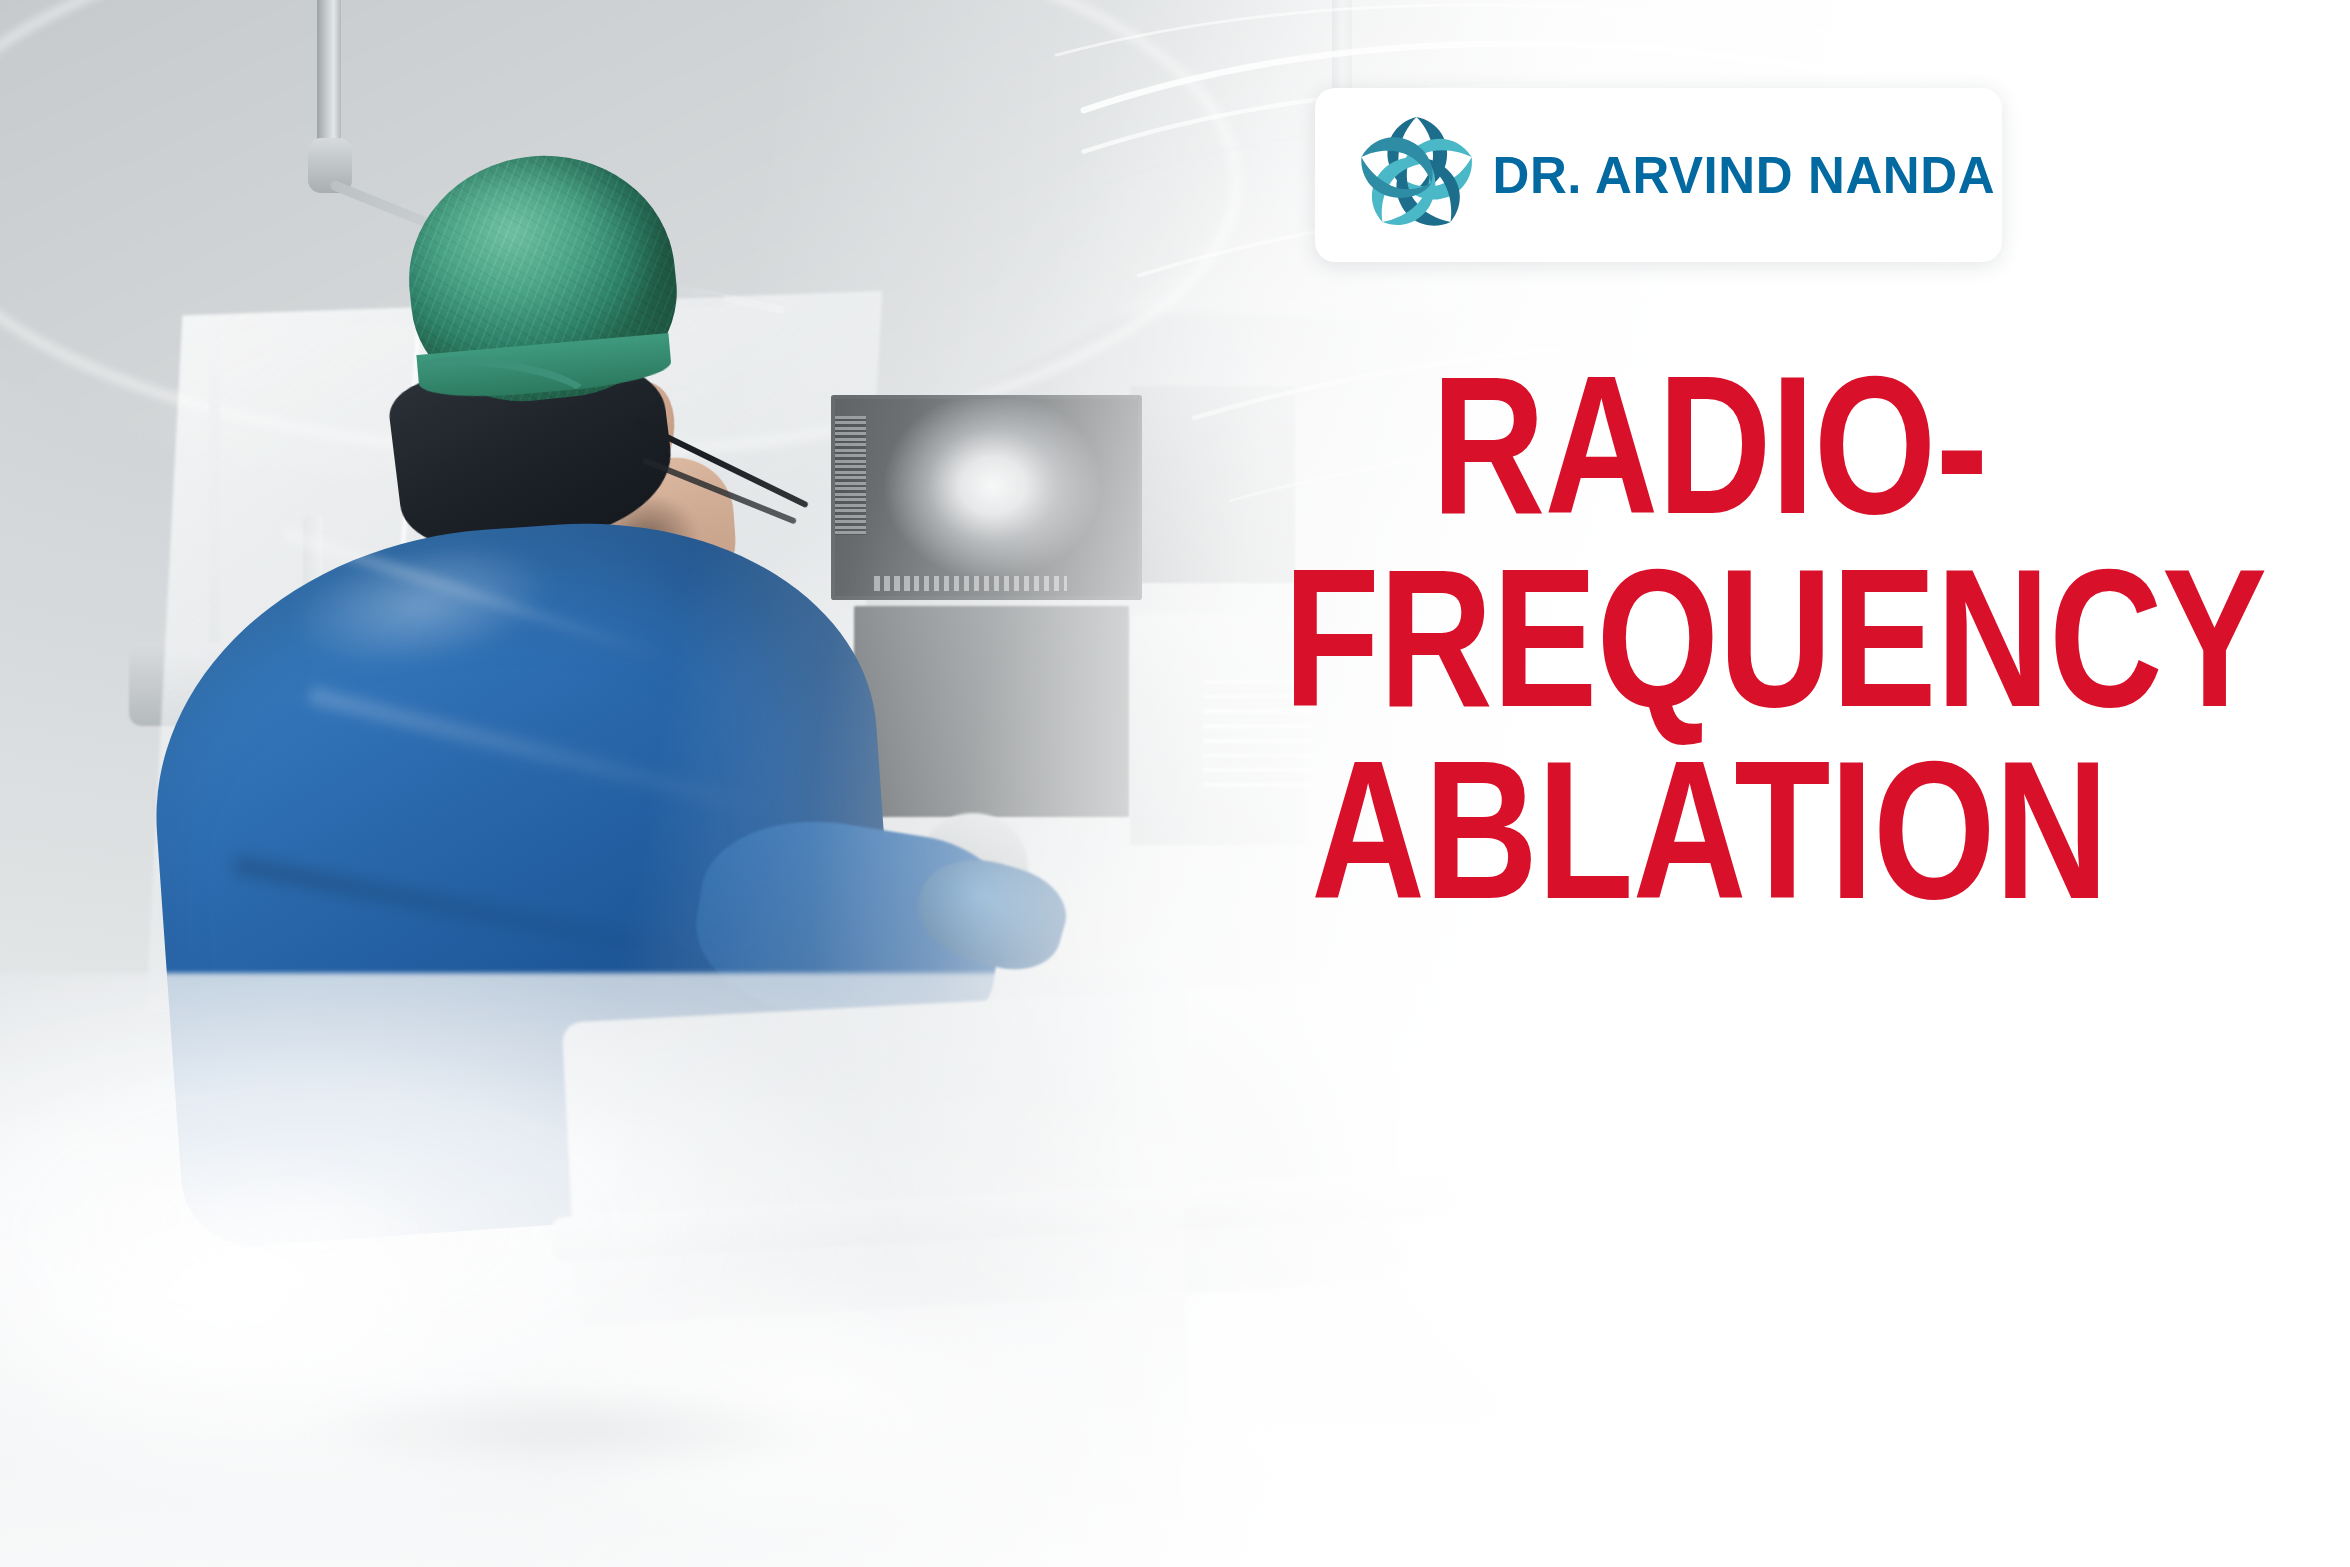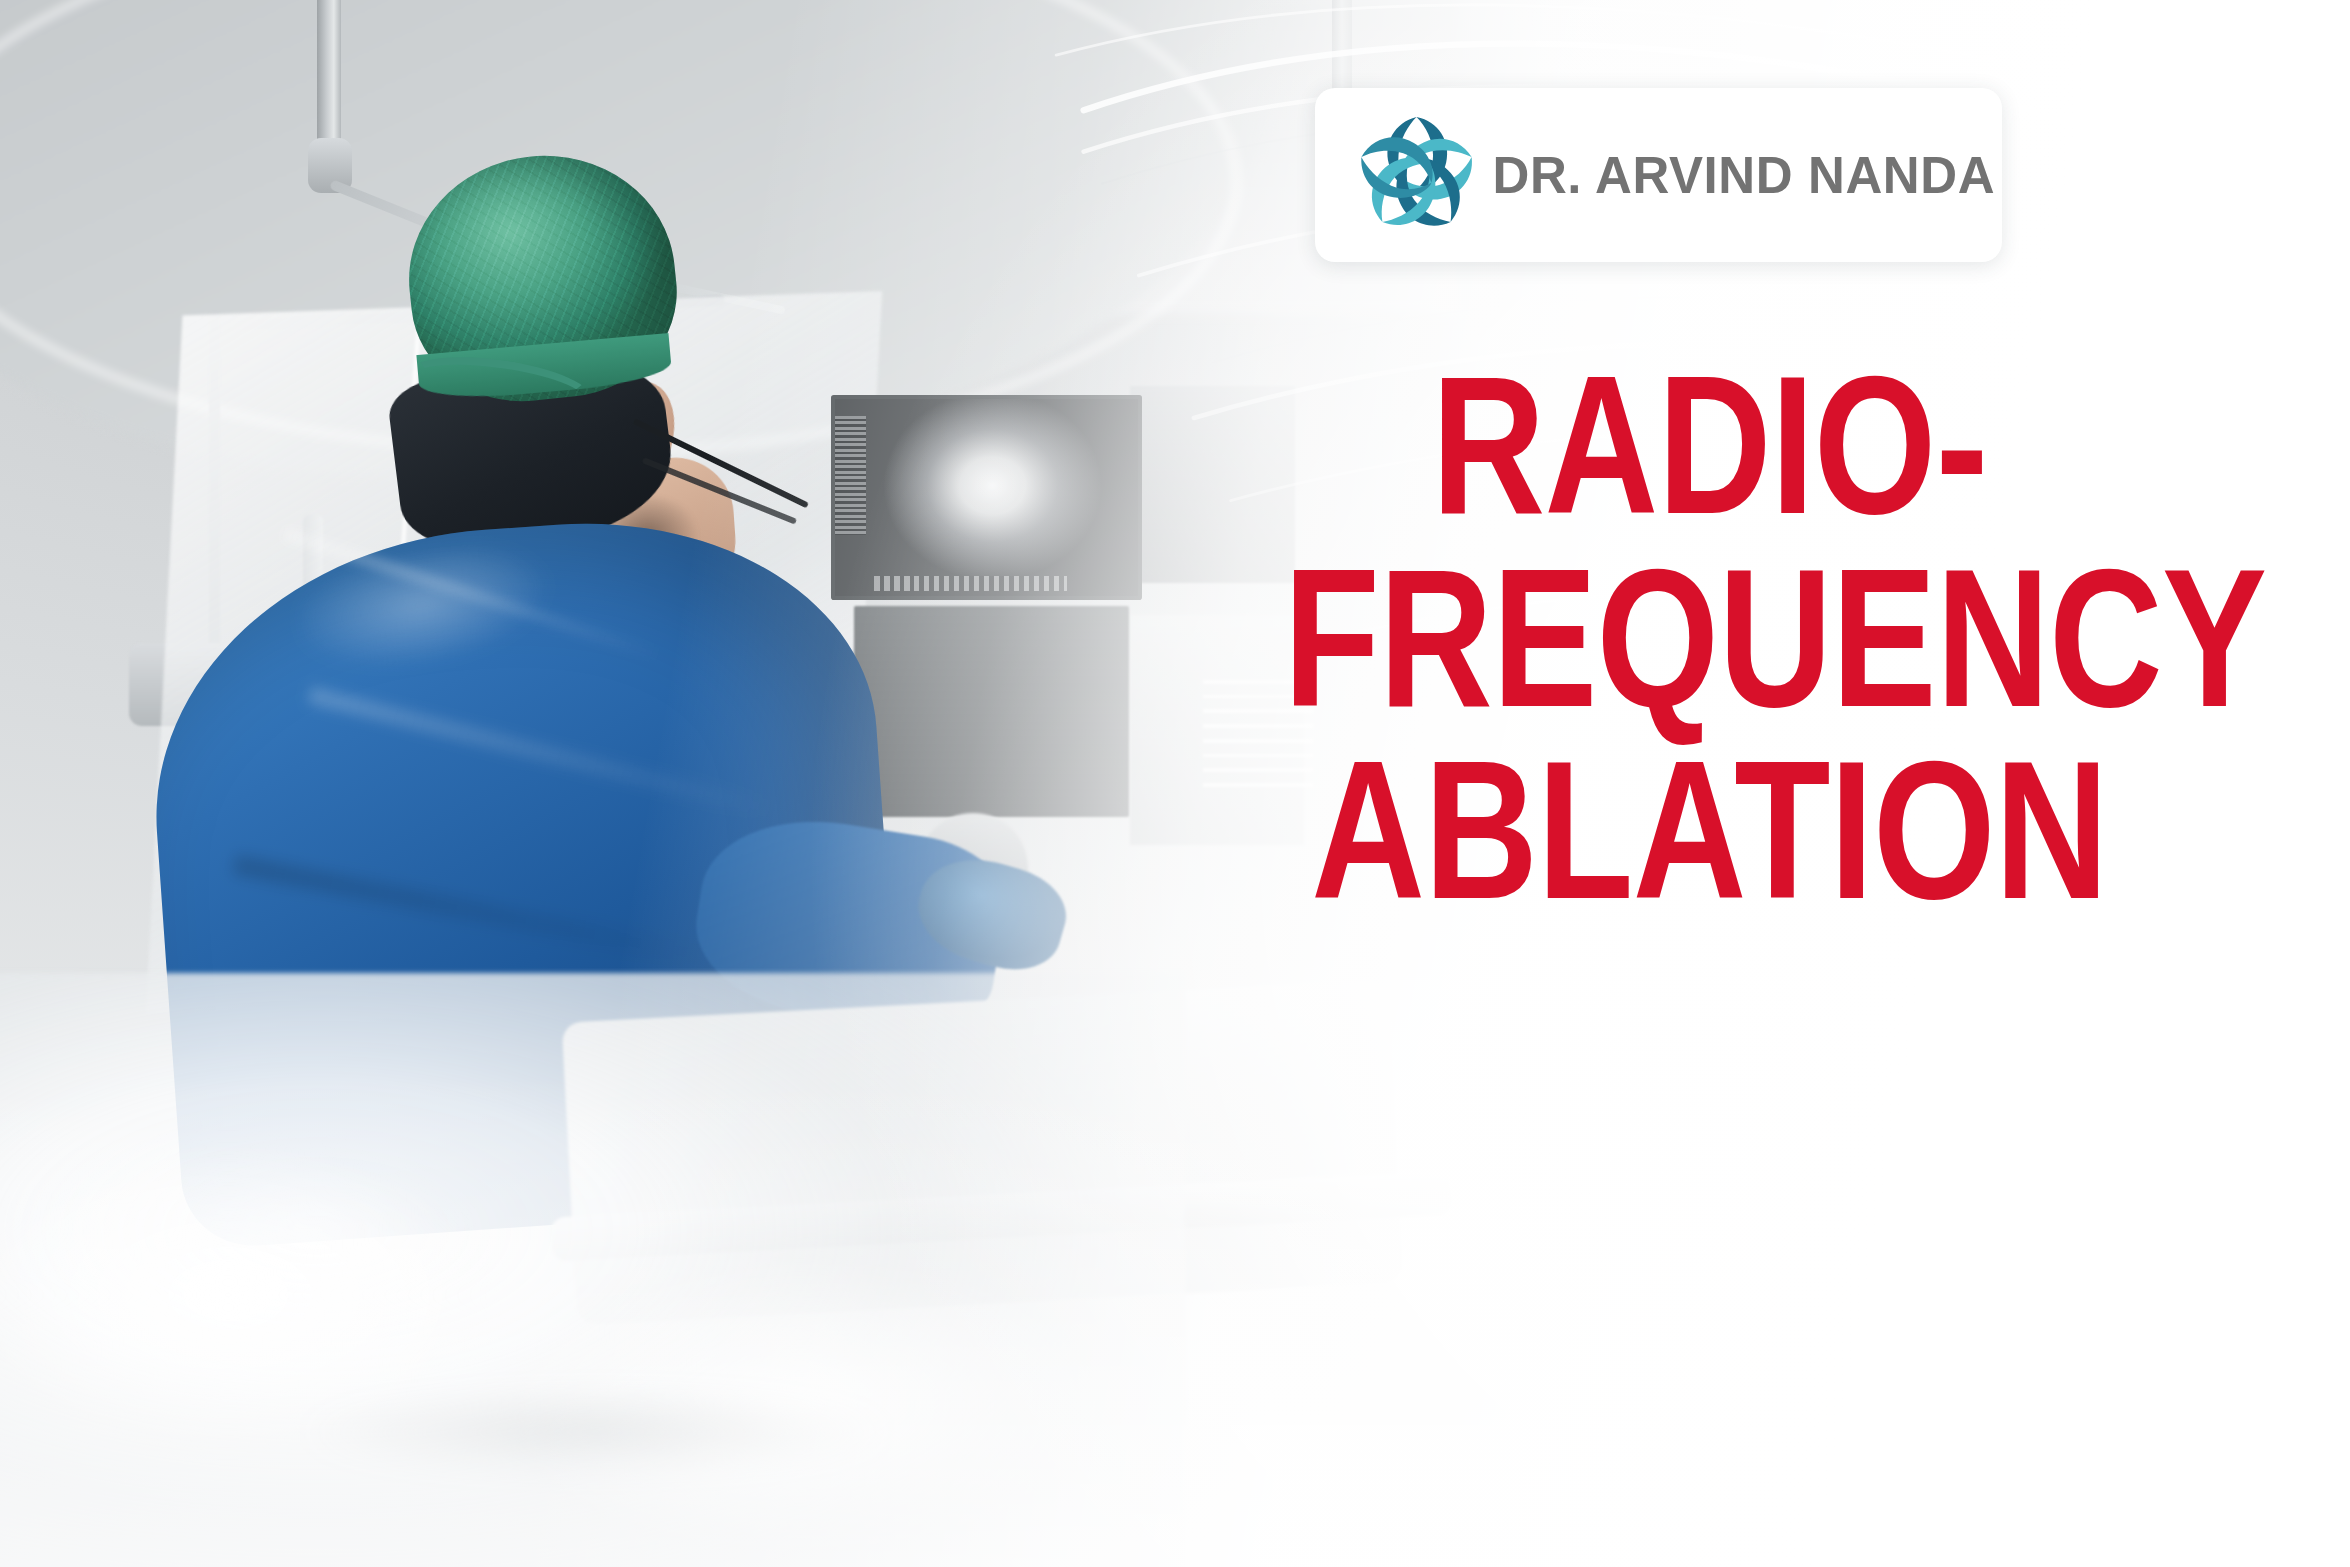--- a/index.html
+++ b/index.html
@@ -356,21 +356,21 @@
     position:absolute;left:1315px;top:88px;width:687px;height:174px;
     background:#ffffff;border-radius:20px;
     box-shadow:0 3.7px 20px rgba(40,55,65,.12);
     display:flex;align-items:center;
     padding:0 27.5px 0 31px;box-sizing:border-box;
   }
   .logo-mark{width:141px;height:138px;flex:0 0 auto;margin-right:5.5px;}
   .logo-mark svg{width:100%;height:100%;display:block;}
   .logo-text{display:flex;flex-direction:column;justify-content:center;line-height:1;}
   .brand-name{
-    font-size:51px;font-weight:700;color:#737373;
+    font-size:51px;font-weight:700;color:#0369a1;
     letter-spacing:0.6px;white-space:nowrap;
   }
   .brand-tag{
     font-size:30px;font-weight:400;color:#45AEC1;
     letter-spacing:0.2px;white-space:nowrap;margin-top:8.3px;
   }
 
   
   .headline{
     position:absolute;left:1177px;top:365px;width:1065px;

